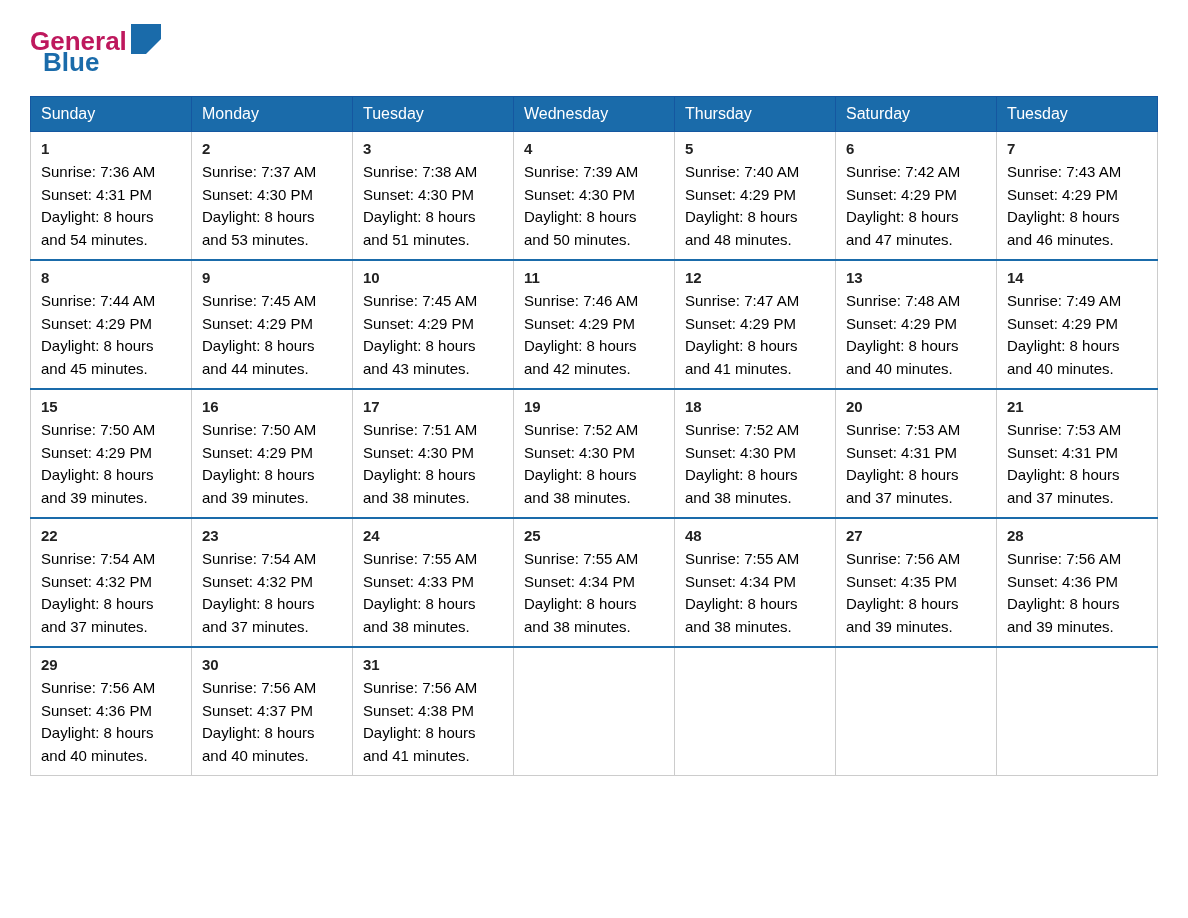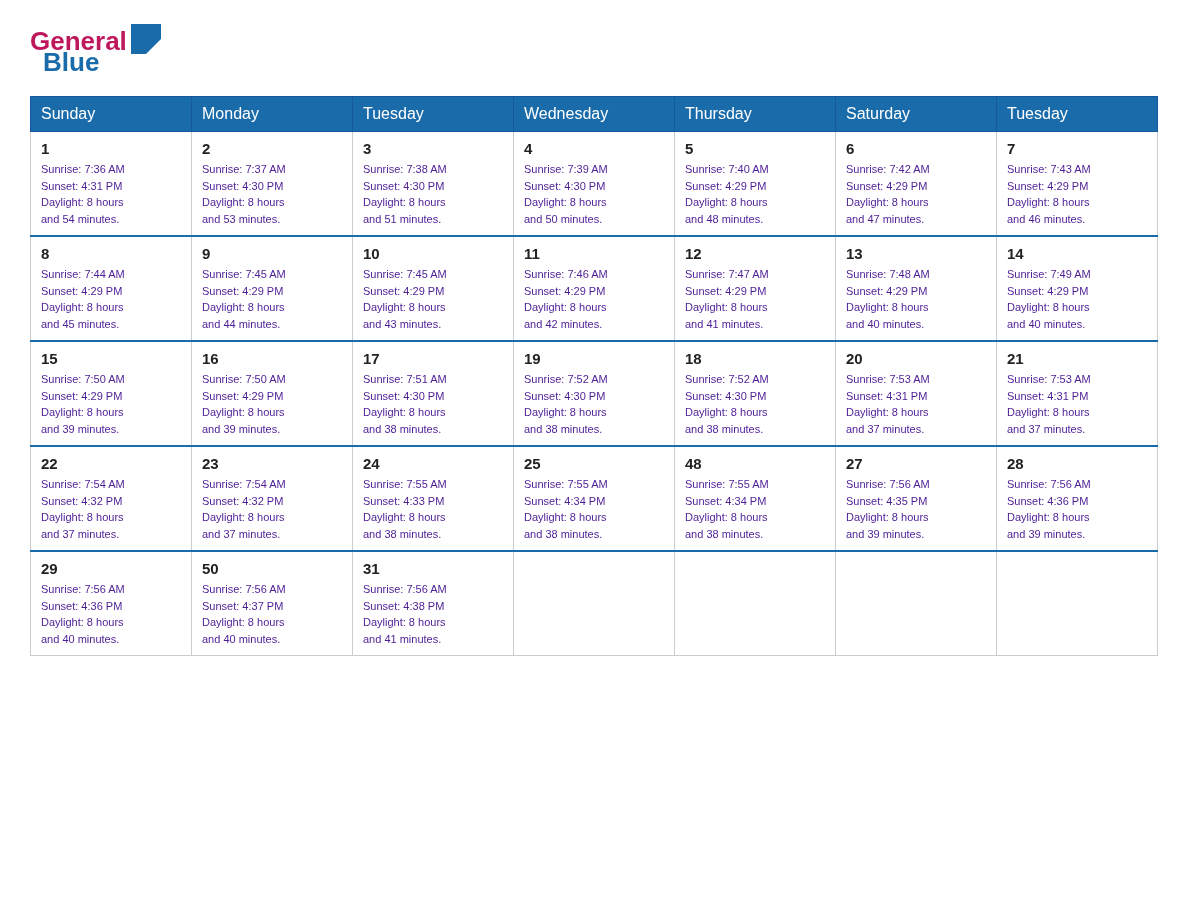--- a/index.html
+++ b/index.html
@@ -67,23 +67,23 @@
       min-height: 100px;
     }
     .day-number {
       font-size: 15px;
       font-weight: bold;
       color: #222;
       display: block;
       margin-bottom: 4px;
     }
     .day-info {
-      font-size: 11px;
+      font-size: 15px;
       line-height: 1.5;
-      color: #4c1d95;
+      color: #000000;
     }
     .calendar tbody tr {
       border-bottom: 2px solid #1a6baa;
     }
     .calendar tbody tr:last-child {
       border-bottom: 1px solid #aaa;
     }
     .logo-wrapper {
       display: flex;
       flex-direction: column;
@@ -262,21 +262,21 @@
           <span class="day-number">28</span>
           <div class="day-info">Sunrise: 7:56 AM<br>Sunset: 4:36 PM<br>Daylight: 8 hours<br>and 39 minutes.</div>
         </td>
       </tr>
       <tr>
         <td>
           <span class="day-number">29</span>
           <div class="day-info">Sunrise: 7:56 AM<br>Sunset: 4:36 PM<br>Daylight: 8 hours<br>and 40 minutes.</div>
         </td>
         <td>
-          <span class="day-number">50</span>
+          <span class="day-number">30</span>
           <div class="day-info">Sunrise: 7:56 AM<br>Sunset: 4:37 PM<br>Daylight: 8 hours<br>and 40 minutes.</div>
         </td>
         <td>
           <span class="day-number">31</span>
           <div class="day-info">Sunrise: 7:56 AM<br>Sunset: 4:38 PM<br>Daylight: 8 hours<br>and 41 minutes.</div>
         </td>
         <td></td>
         <td></td>
         <td></td>
         <td></td>

